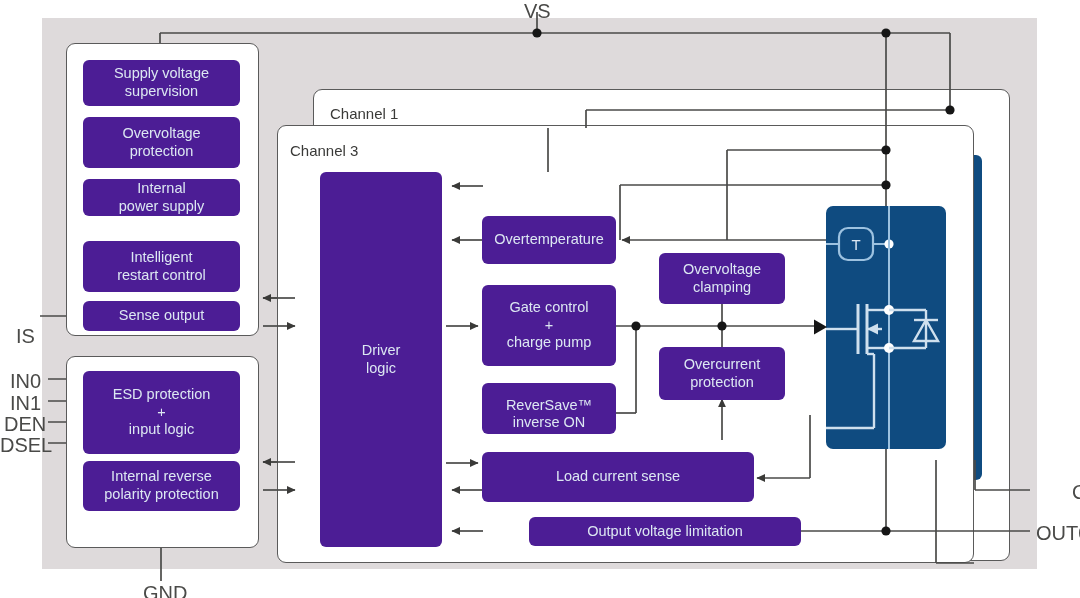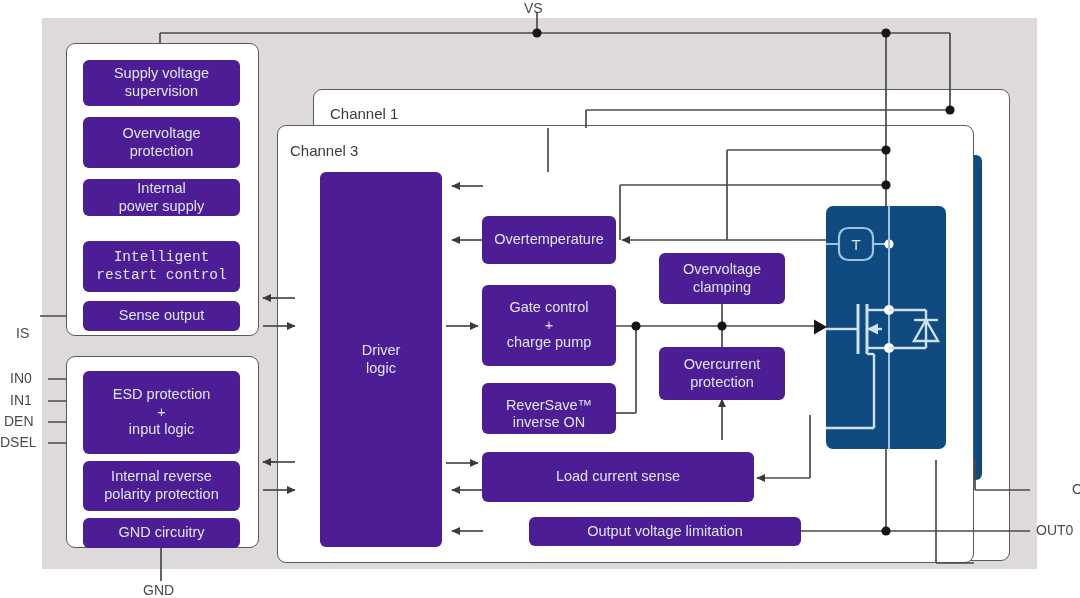--- a/index.html
+++ b/index.html
@@ -8,21 +8,21 @@
   #svgwires{position:absolute;left:0;top:0;width:1080px;height:598px;}
   .abs{position:absolute;box-sizing:border-box;}
   
   .chip{background:#dedadb;}
   
   .panel{background:#ffffff;border:1.6px solid #5a5a5a;border-radius:9px;}
   
   .blk{background:#4c1d95;border-radius:6px;color:#dce7f2;display:flex;
        align-items:center;justify-content:center;text-align:center;
        font-size:14.5px;line-height:1.22;padding:2px 4px;}
-  .lbl{color:#4a4a48;font-size:14px;white-space:nowrap;}
+  .lbl{color:#4a4a48;font-size:20px;white-space:nowrap;}
   .chlabel{color:#3a3a38;font-size:15px;white-space:nowrap;}
   .plain{position:absolute;}
   .mos{position:absolute;}
 </style>
 </head>
 <body>
 
 <div id="root">
 
   <div class="abs chip" style="left:42px;top:18px;width:995px;height:551px;"></div>
@@ -141,21 +141,21 @@
       <span>Overvoltage</span><br>
       <span>protection</span>
     </span>
   </div>
   <div class="abs blk" style="left:83px;top:179px;width:157px;height:37px;">
     <span>
       <span>Internal</span><br>
       <span>power supply</span>
     </span>
   </div>
-  <div class="abs blk" style="left:83px;top:241px;width:157px;height:51px;font-family:Liberation Mono, monospace;">
+  <div class="abs blk" style="left:83px;top:241px;width:157px;height:51px;">
     <span>
       <span>Intelligent</span><br>
       <span>restart control</span>
     </span>
   </div>
   <div class="abs blk" style="left:83px;top:301px;width:157px;height:30px;">
     <span>Sense output</span>
   </div>
 
   <div class="abs panel" style="left:66px;top:356px;width:193px;height:192px;"></div>
@@ -164,23 +164,20 @@
       <span>ESD protection</span><br>
       <span>+</span><br>
       <span>input logic</span>
     </span>
   </div>
   <div class="abs blk" style="left:83px;top:461px;width:157px;height:50px;">
     <span>
       <span>Internal reverse</span><br>
       <span>polarity protection</span>
     </span>
-  </div>
-  <div class="abs blk" style="left:83px;top:518px;width:157px;height:30px;">
-    <span>GND circuitry</span>
   </div>
 
   <div class="abs blk" style="left:320px;top:172px;width:122px;height:375px;">
     <span>
       <span>Driver</span><br>
       <span>logic</span>
     </span>
   </div>
 
 

